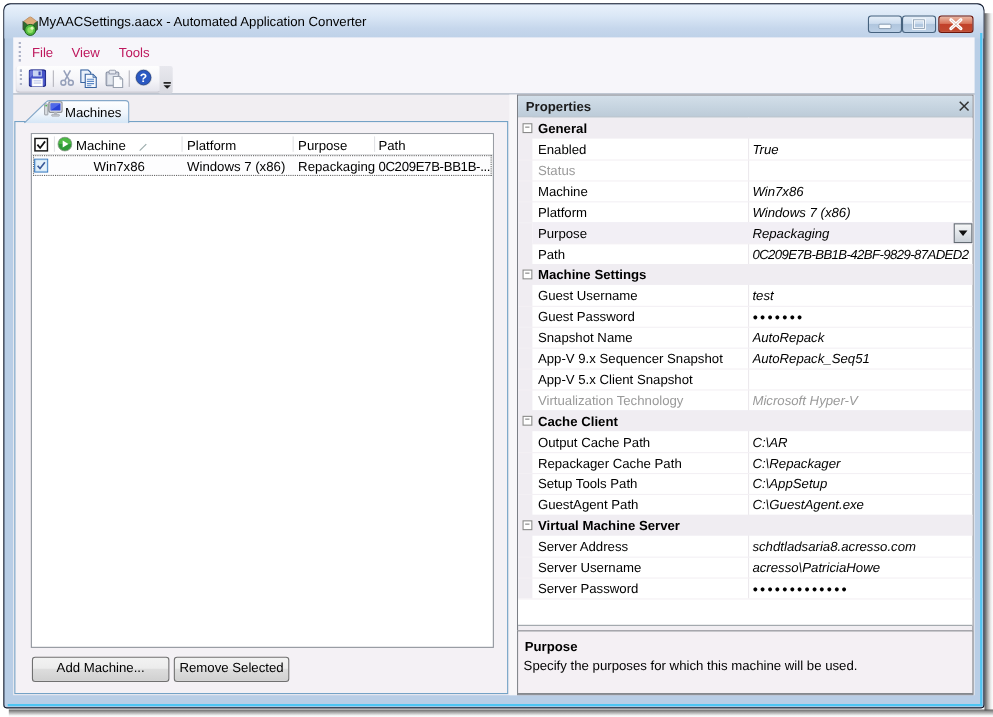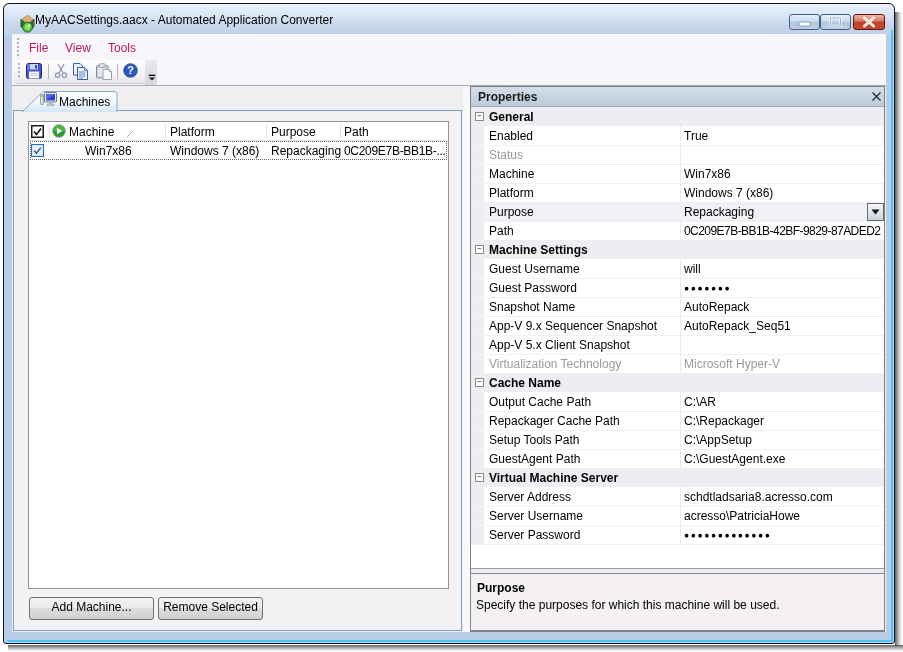--- a/index.html
+++ b/index.html
@@ -39,21 +39,21 @@
   .wbtn{top:593px;height:21px;border:1px solid #707070;border-radius:3px;text-align:center;line-height:19px;
      background:linear-gradient(180deg,#f2f2f2 0%,#ececec 45%,#dddddd 50%,#d0d0d0 100%);}
   
   #props{left:466px;top:82px;width:413px;height:544px;border:1px solid #7b7f85;background:#f1eef2;}
   #phead{left:0;top:0;width:100%;height:19px;background:linear-gradient(180deg,#d3dfe9 0%,#c6d4e0 55%,#bccbd8 100%);border-bottom:1px solid #9fadba;font-weight:bold;}
   #pgrid{left:0;top:20px;width:413px;height:461px;background:#fff;border-bottom:1px solid #9aa0a6;}
   .prow{position:absolute;left:0;width:413px;height:19px;}
   .cat{background:#f0edf2;font-weight:bold;}
   .gutter{position:absolute;left:0;top:0;width:13px;height:100%;background:#f0edf2;}
   .rname{position:absolute;left:18px;top:3px;white-space:nowrap;}
-  .rval{position:absolute;left:213px;top:3px;white-space:nowrap;overflow:hidden;width:197px;}
+  .rval{position:absolute;left:213px;top:3px;white-space:nowrap;overflow:hidden;width:197px;font-style:italic;}
   .rsep{border-bottom:1px solid #f3f0f4;}
   .colsep{position:absolute;left:209px;top:0;width:1px;height:100%;background:#ece9ed;}
   .mbox{position:absolute;left:4px;top:5px;width:7px;height:7px;border:1px solid #898989;background:#fff;
         font-size:8px;line-height:6px;text-align:center;font-weight:normal;color:#222;}
   .gray{color:#9a9a9a;}
   #pdesc{left:466px;top:569px;width:413px;height:56px;border:1px solid #85898e;background:#f4f0f4;}
   .dots{font-size:8.5px;letter-spacing:1.6px;font-weight:bold;}
 </style>
 </head>
 <body>
@@ -269,21 +269,21 @@
       <div class="prow rsep" style="top:114px">
           <div class="rname">Path</div>
           <div class="rval" style="letter-spacing:-0.55px">0C209E7B-BB1B-42BF-9829-87ADED2E8B</div>
         </div>
       <div class="prow cat" style="top:133px">
           <div class="mbox">−</div>
           <div class="rname">Machine Settings</div>
         </div>
       <div class="prow rsep" style="top:152px">
           <div class="rname">Guest Username</div>
-          <div class="rval">will</div>
+          <div class="rval">test</div>
         </div>
       <div class="prow rsep" style="top:171px">
           <div class="rname">Guest Password</div>
           <div class="rval dots" style="top:5px">●●●●●●●</div>
         </div>
       <div class="prow rsep" style="top:190px">
           <div class="rname">Snapshot Name</div>
           <div class="rval">AutoRepack</div>
         </div>
       <div class="prow rsep" style="top:209px">
@@ -293,21 +293,21 @@
       <div class="prow rsep" style="top:228px">
           <div class="rname">App-V 5.x Client Snapshot</div>
           <div class="rval"></div>
         </div>
       <div class="prow rsep" style="top:247px">
           <div class="rname gray">Virtualization Technology</div>
           <div class="rval gray">Microsoft Hyper-V</div>
         </div>
       <div class="prow cat" style="top:266px">
           <div class="mbox">−</div>
-          <div class="rname">Cache Name</div>
+          <div class="rname">Cache Client</div>
         </div>
       <div class="prow rsep" style="top:285px">
           <div class="rname">Output Cache Path</div>
           <div class="rval">C:\AR</div>
         </div>
       <div class="prow rsep" style="top:304px">
           <div class="rname">Repackager Cache Path</div>
           <div class="rval">C:\Repackager</div>
         </div>
       <div class="prow rsep" style="top:323px">

